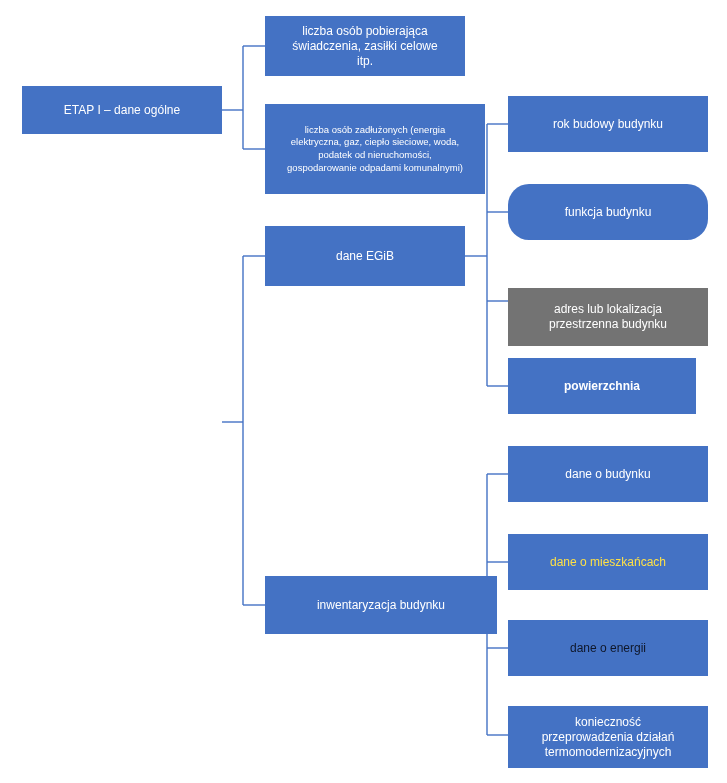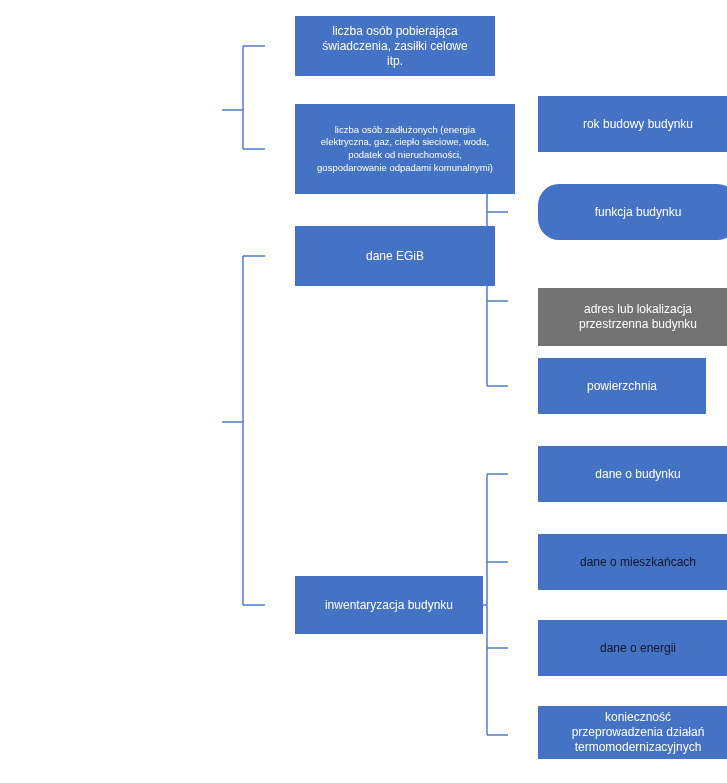--- a/index.html
+++ b/index.html
@@ -26,21 +26,20 @@
     background: #4472c4;
     color: #ffffff;
     display: flex;
     align-items: center;
     justify-content: flex-start;
     text-align: center;
     box-sizing: border-box;
     padding: 2px 20px;
     line-height: 1.25;
     font-size: 12px;
-    margin-left: 30px;
   }
   .node span {
     display: block;
     width: 100%;
   }
   .small {
     font-size: 9.5px;
     line-height: 1.32;
   }
   svg.connectors {
@@ -77,49 +76,52 @@
       <path d="M 487 212 H 508"></path>
       <path d="M 487 301 H 508"></path>
       <path d="M 487 386 H 508"></path>
       <path d="M 465 605 H 487"></path>
       <path d="M 487 474 V 735"></path>
       <path d="M 487 474 H 508"></path>
       <path d="M 487 562 H 508"></path>
       <path d="M 487 648 H 508"></path>
       <path d="M 487 735 H 508"></path>
     </svg>
+    <div class="node" style="left: 22px; top: 86px; width: 200px; height: 48px; background: rgb(68, 114, 196); color: rgb(255, 255, 255);">
+      <span>ETAP I – dane ogólne</span>
+    </div>
     <div class="node" style="left: 265px; top: 16px; width: 200px; height: 60px; background: rgb(68, 114, 196); color: rgb(255, 255, 255);">
       <span>liczba osób pobierająca świadczenia, zasiłki celowe itp.</span>
     </div>
     <div class="node small" style="left: 265px; top: 104px; width: 220px; height: 90px; background: rgb(68, 114, 196); color: rgb(255, 255, 255);">
       <span>liczba osób zadłużonych (energia elektryczna, gaz, ciepło sieciowe, woda, podatek od nieruchomości, gospodarowanie odpadami komunalnymi)</span>
     </div>
     <div class="node" style="left: 265px; top: 226px; width: 200px; height: 60px; background: rgb(68, 114, 196); color: #ffffff;">
       <span>dane EGiB</span>
     </div>
-    <div class="node" style="left: 265px; top: 576px; width: 188px; height: 58px; background: rgb(68, 114, 196); color: rgb(255, 255, 255);">
+    <div class="node" style="left: 265px; top: 576px; width: 232px; height: 58px; background: rgb(68, 114, 196); color: rgb(255, 255, 255);">
       <span>inwentaryzacja budynku</span>
     </div>
     <div class="node" style="left: 508px; top: 96px; width: 200px; height: 56px; background: rgb(68, 114, 196); color: rgb(255, 255, 255);">
       <span>rok budowy budynku</span>
     </div>
     <div class="node" style="left: 508px; top: 184px; width: 200px; height: 56px; background: rgb(68, 114, 196); color: rgb(255, 255, 255); border-radius: 21px;">
       <span>funkcja budynku</span>
     </div>
     <div class="node" style="left: 508px; top: 288px; width: 200px; height: 58px; background: #737373; color: rgb(255, 255, 255);">
       <span>adres lub lokalizacja przestrzenna budynku</span>
     </div>
-    <div class="node" style="left: 508px; top: 358px; width: 168px; height: 56px; background: rgb(68, 114, 196); color: rgb(255, 255, 255);">
+    <div class="node" style="left: 508px; top: 358px; width: 188px; height: 56px; background: rgb(68, 114, 196); color: rgb(255, 255, 255); font-weight: bold;">
       <span>powierzchnia</span>
     </div>
     <div class="node" style="left: 508px; top: 446px; width: 200px; height: 56px; background: rgb(68, 114, 196); color: rgb(255, 255, 255);">
       <span>dane o budynku</span>
     </div>
-    <div class="node" style="left: 508px; top: 534px; width: 200px; height: 56px; background: rgb(68, 114, 196); color: #0f172a;">
+    <div class="node" style="left: 508px; top: 534px; width: 200px; height: 56px; background: rgb(68, 114, 196); color: #fde047;">
       <span>dane o mieszkańcach</span>
     </div>
     <div class="node" style="left: 508px; top: 620px; width: 200px; height: 56px; background: rgb(68, 114, 196); color: #0f172a;">
       <span>dane o energii</span>
     </div>
-    <div class="node" style="left: 508px; top: 706px; width: 200px; height: 53px; background: rgb(68, 114, 196); color: rgb(255, 255, 255);">
+    <div class="node" style="left: 508px; top: 706px; width: 200px; height: 62px; background: rgb(68, 114, 196); color: rgb(255, 255, 255);">
       <span>konieczność przeprowadzenia działań  termomodernizacyjnych</span>
     </div>
   </div>
 
 </body></html>

